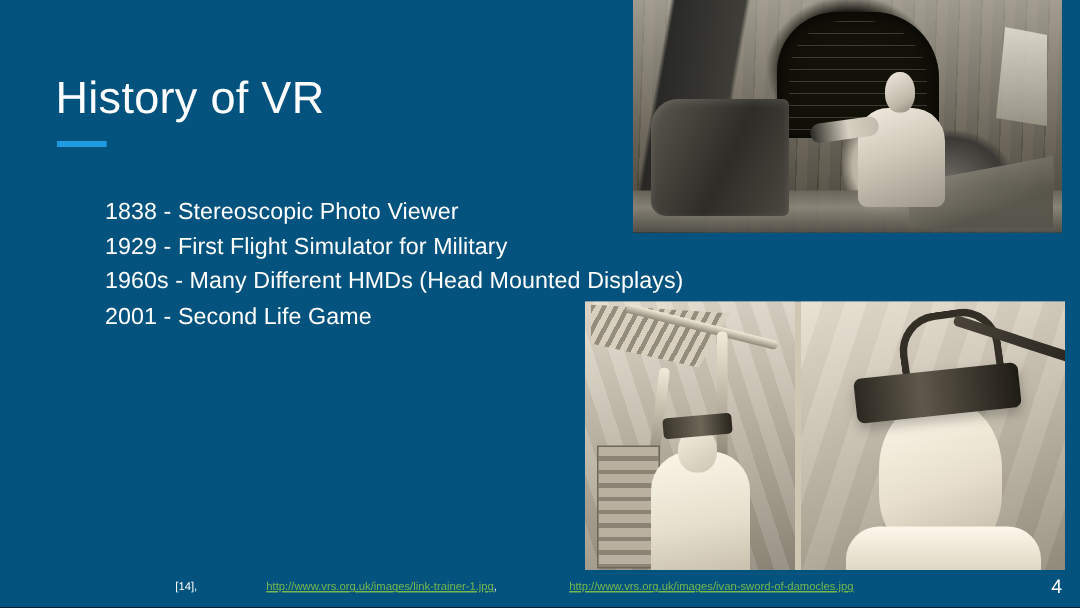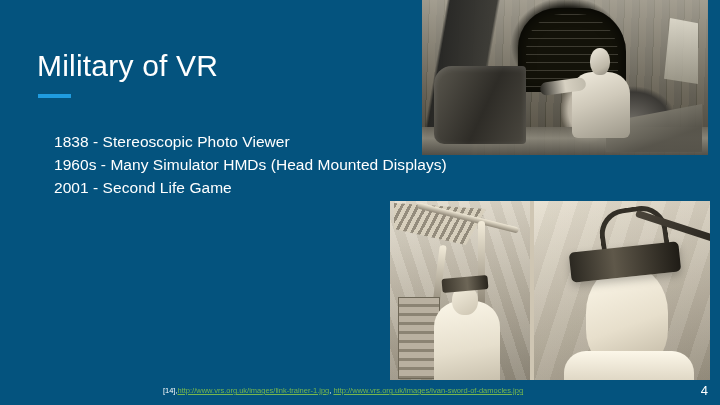--- a/index.html
+++ b/index.html
@@ -35,21 +35,21 @@
     left: 38px;
     top: 94px;
     width: 33px;
     height: 4px;
     background: #1f9ce0;
   }
 
   
   .bullets {
     position: absolute;
-    left: 54px;
+    left: 70px;
     top: 130px;
     width: 470px;
   }
   .bullet-line {
     color: #ffffff;
     font-size: 15.5px;
     line-height: 23.2px;
     white-space: nowrap;
     letter-spacing: 0.05px;
   }
@@ -285,42 +285,44 @@
     line-height: 10px;
     color: #ffffff;
     white-space: nowrap;
     padding-right: 34px;
     box-sizing: border-box;
   }
   .footer-citation .ref { color: #ffffff; }
   .footer-citation a {
     color: #76b74e;
     text-decoration: underline;
+    margin-left: 46px;
   }
   .footer-citation .sep { color: #ffffff; }
   .page-number {
     position: absolute;
     right: 12px;
     top: 2px;
     font-size: 13px;
     line-height: 16px;
     color: #ffffff;
   }
 </style>
 </head>
 <body>
 
 <div class="slide">
 
-  <div class="title">Military of VR</div>
+  <div class="title">History of VR</div>
   <div class="title-rule"></div>
 
   <div class="bullets">
     <div class="bullet-line">1838 - Stereoscopic Photo Viewer</div>
-    <div class="bullet-line">1960s - Many Simulator HMDs (Head Mounted Displays)</div>
+    <div class="bullet-line">1929 - First Flight Simulator for Military</div>
+    <div class="bullet-line">1960s - Many Different HMDs (Head Mounted Displays)</div>
     <div class="bullet-line">2001 - Second Life Game</div>
   </div>
 
   <div class="photo photo-link-trainer">
     <div class="pt-floor"></div>
     <div class="pt-canopy">
       <div class="pt-canopy-lines"></div>
     </div>
     <div class="pt-window"></div>
     <div class="pt-wing"></div>

